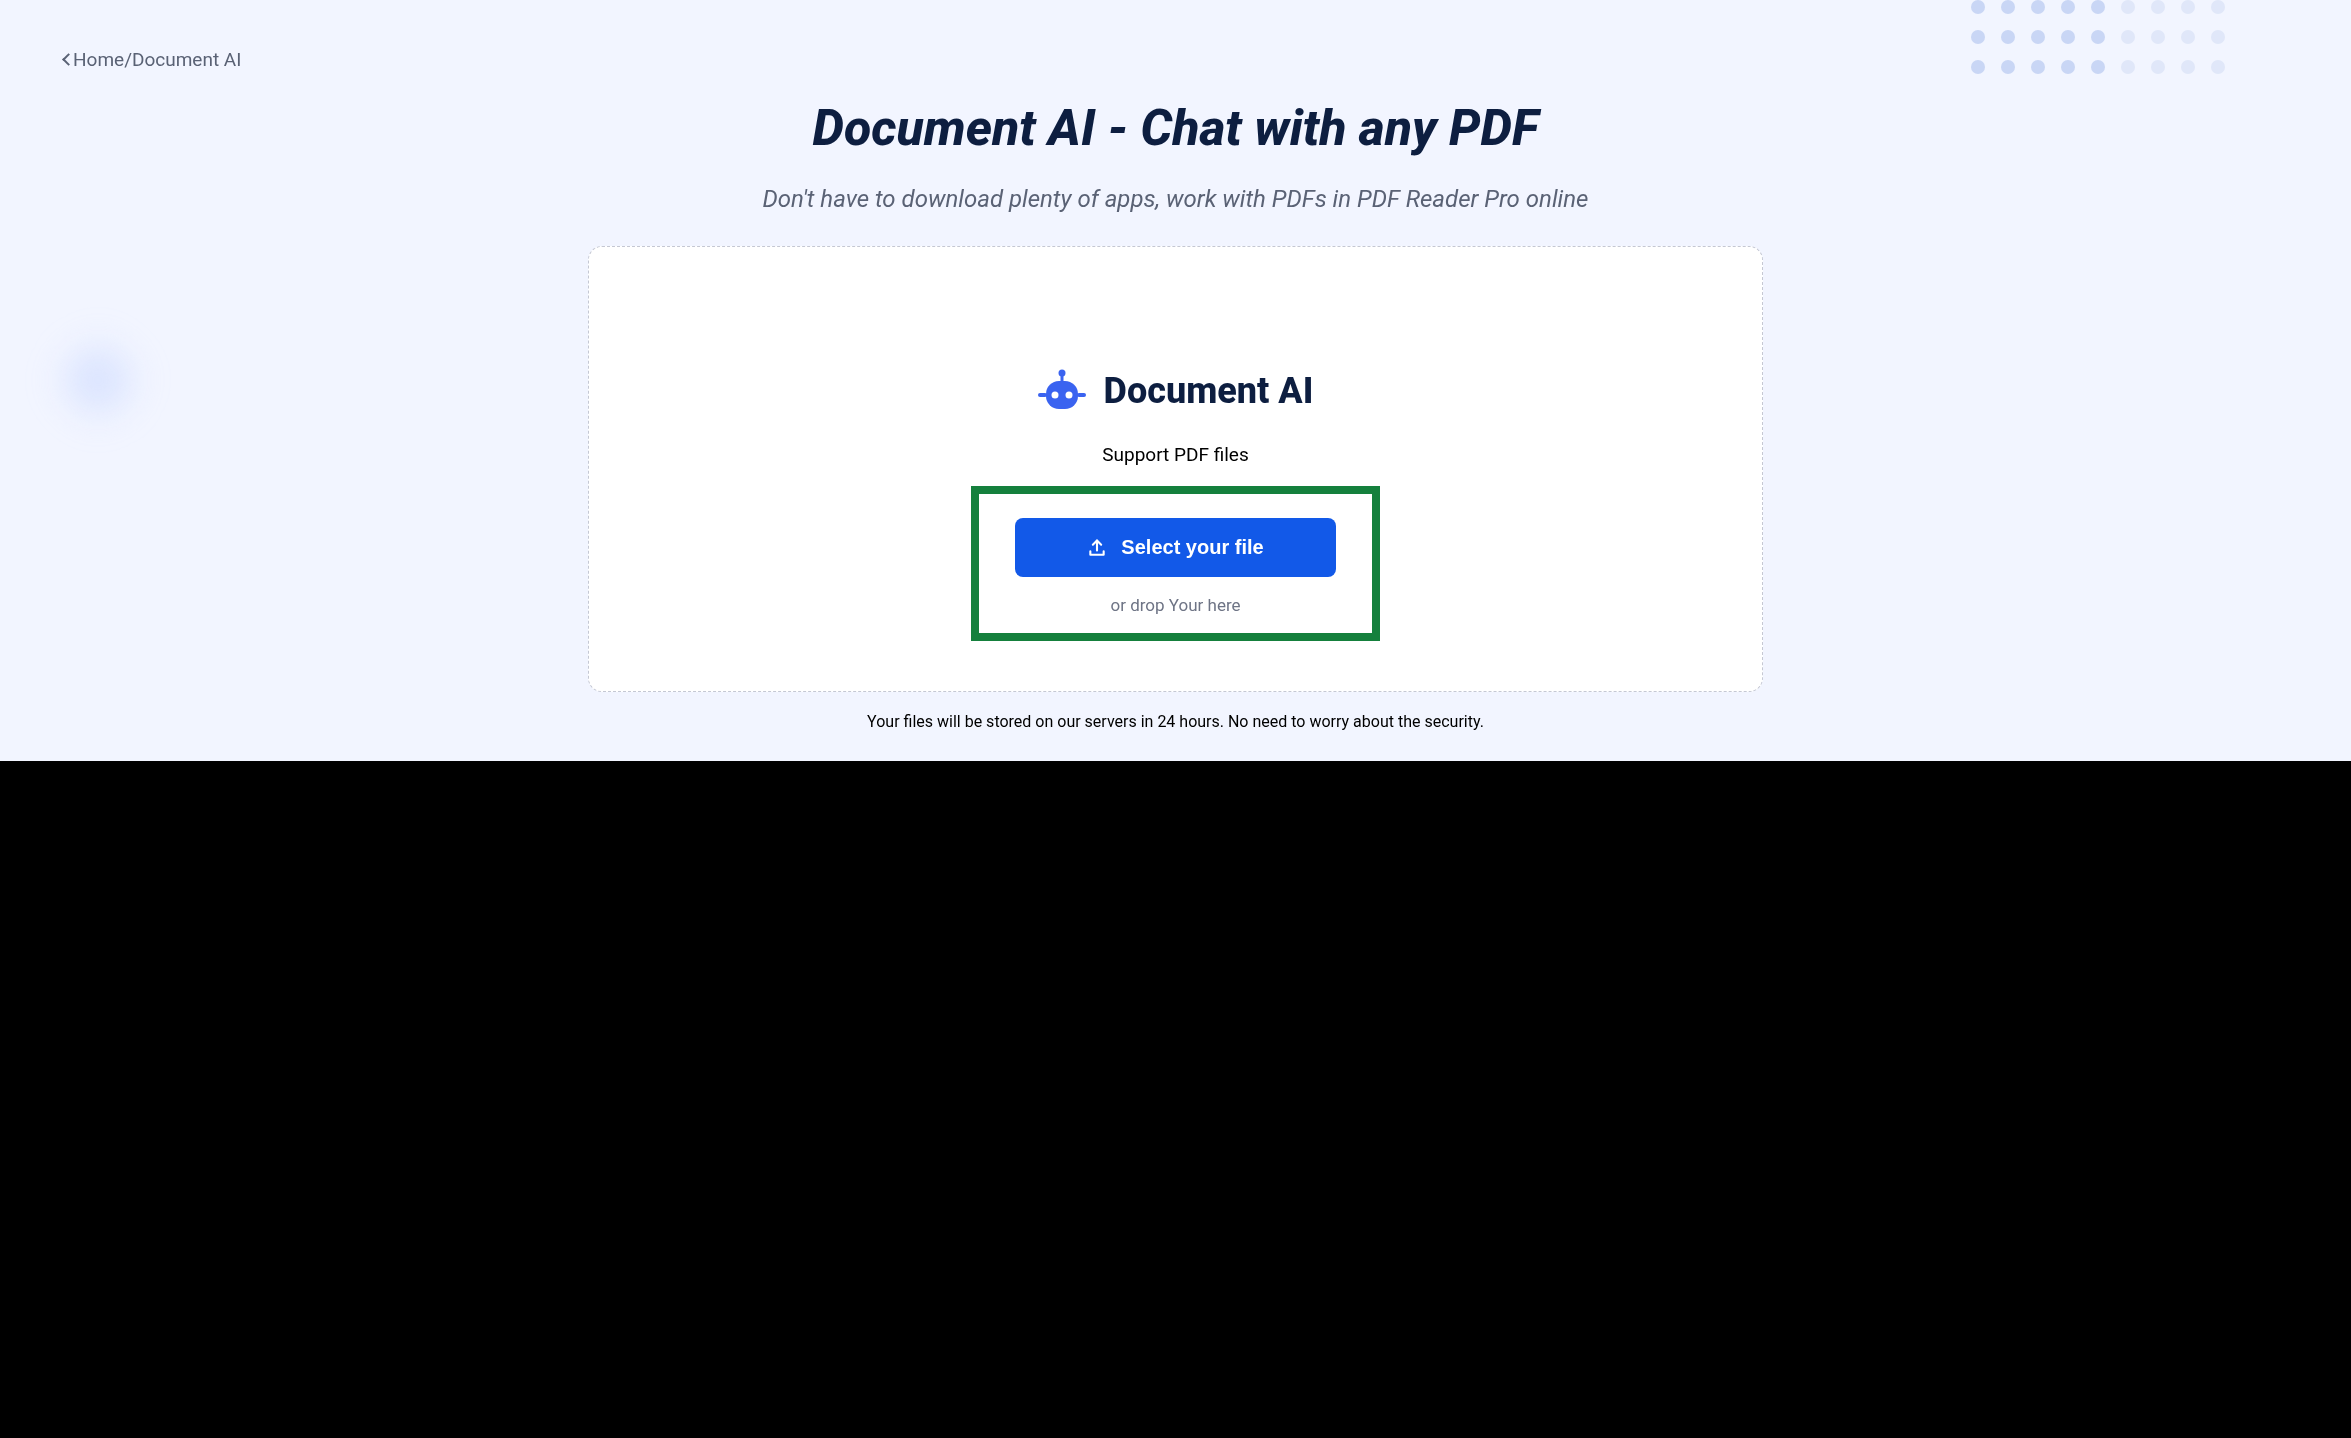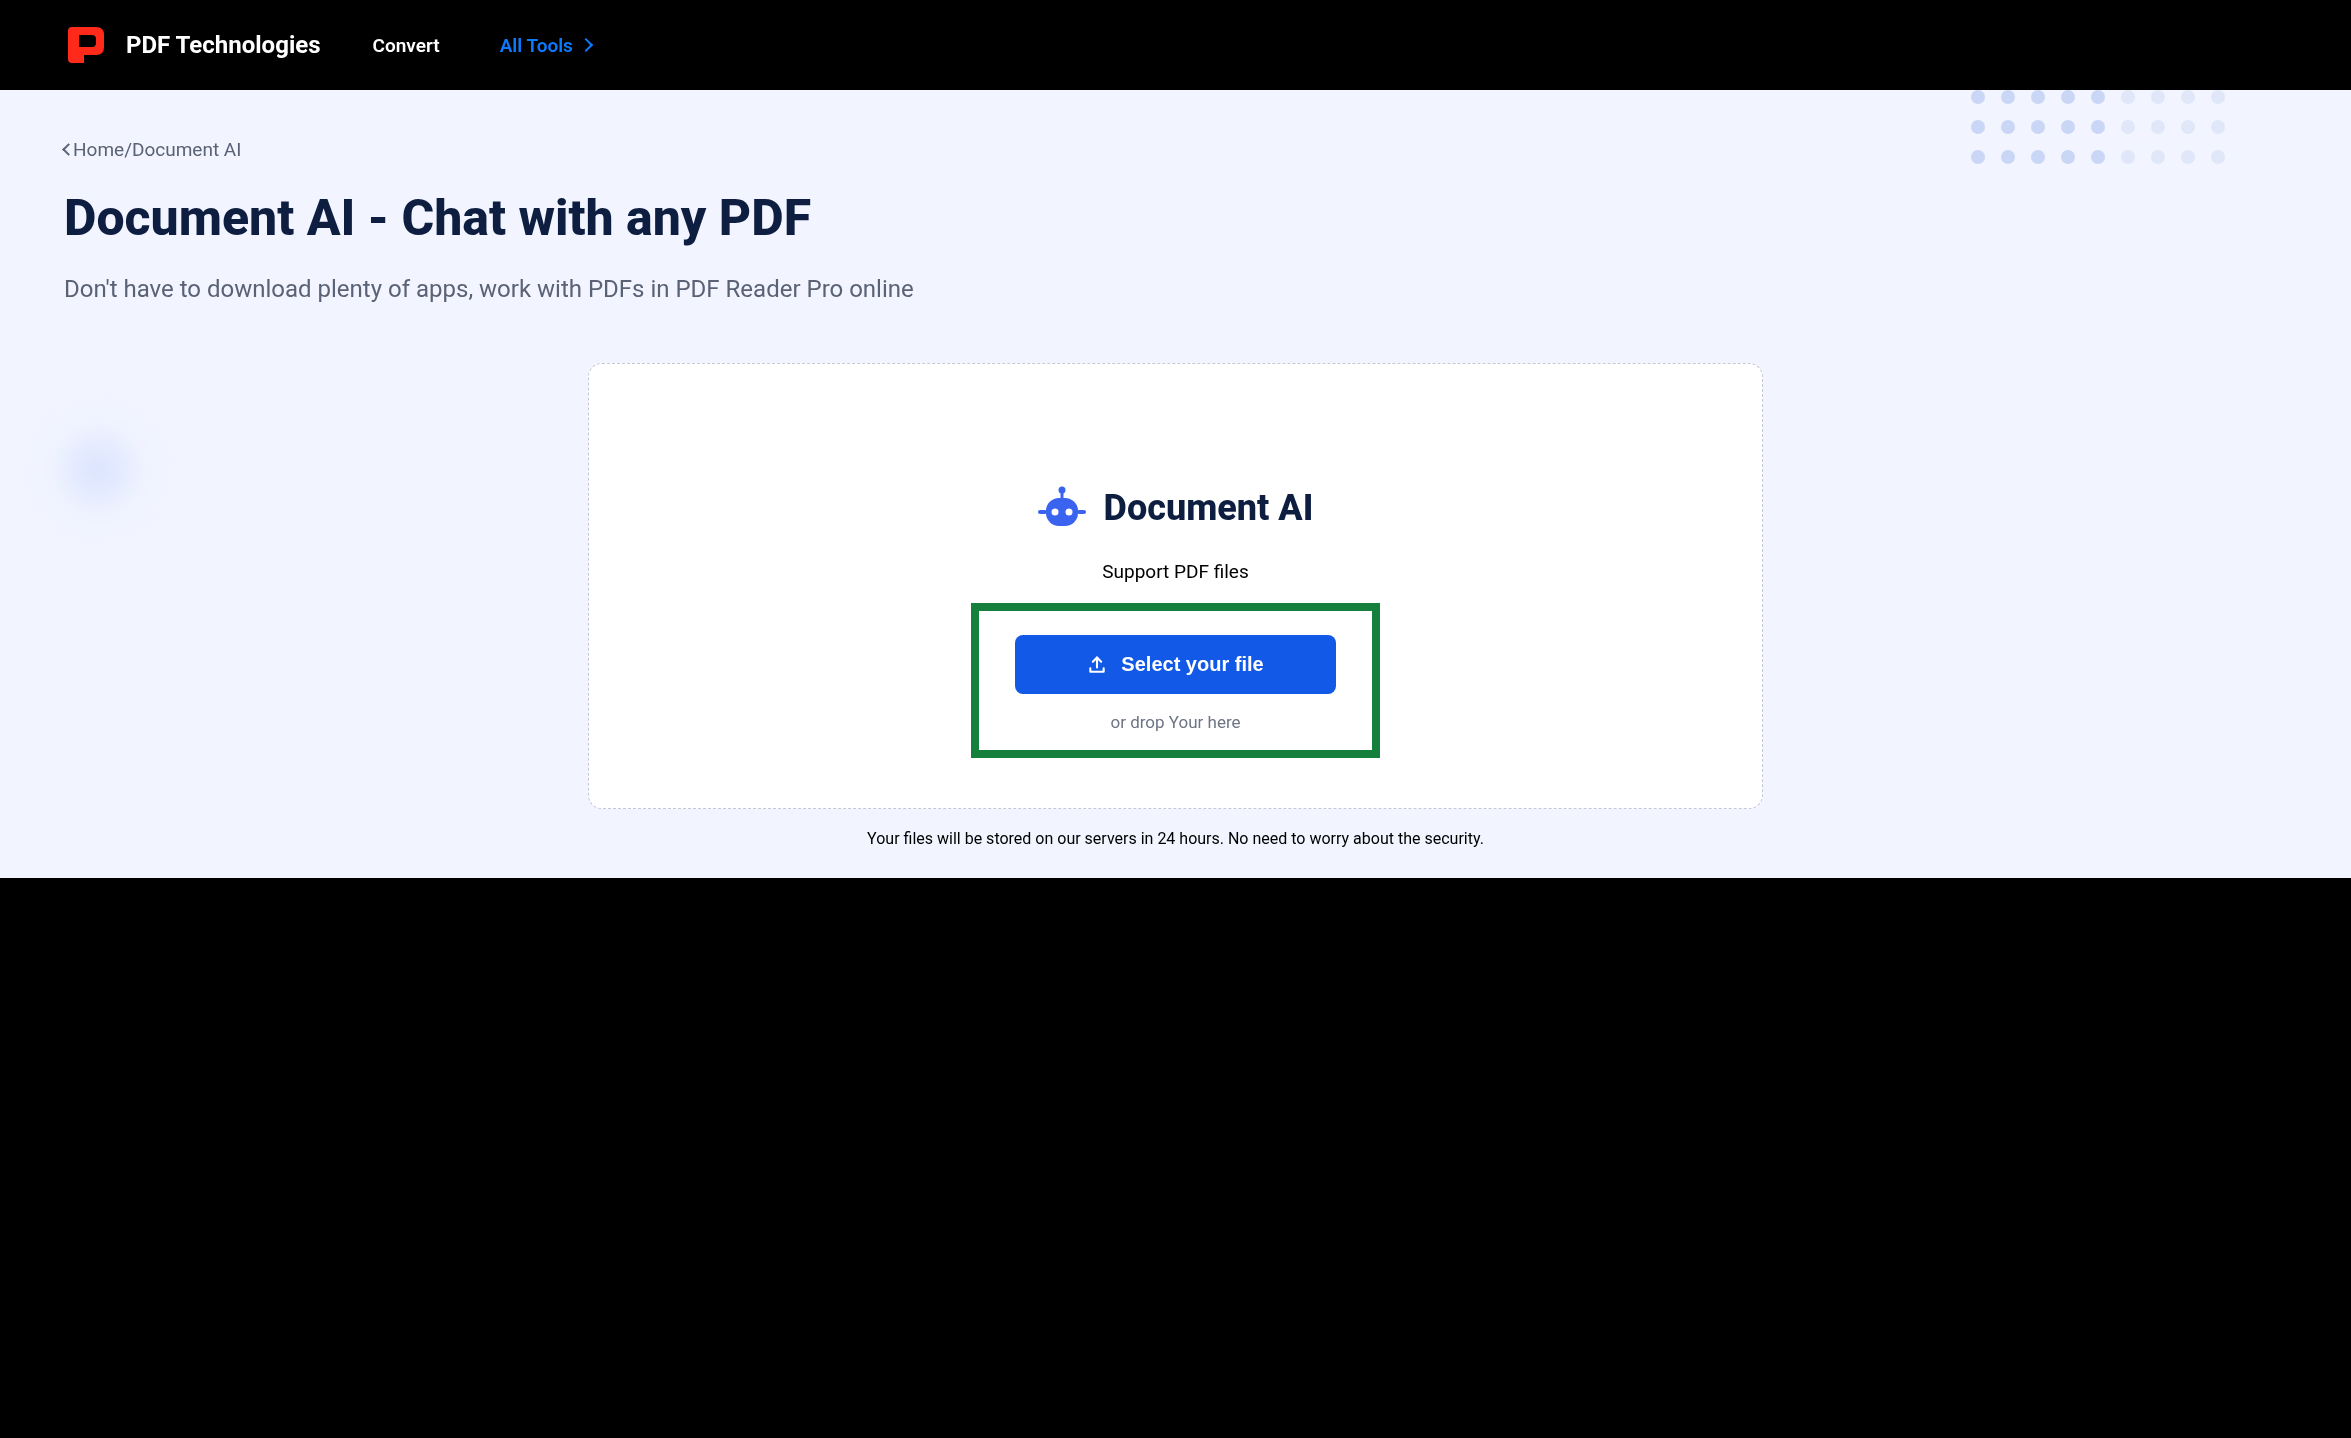--- a/index.html
+++ b/index.html
@@ -132,21 +132,23 @@
       border-left: 2px solid #5a6275;
       transform: rotate(-45deg);
       cursor: pointer;
     }
 
     .breadcrumb-link {
       cursor: pointer;
     }
 
     .hero {
-      margin-bottom: 60px;
+      text-align: center;
+      margin-bottom: 33px;
+      font-style: italic;
     }
 
     .hero-title {
       font-size: 50px;
       font-weight: 800;
       color: #0d1e40;
       margin-bottom: 28px;
     }
 
     .hero-subtitle {
@@ -231,35 +233,20 @@
       text-align: center;
       font-size: 16px;
       color: #000000;
       margin-top: 20px;
     }
   </style>
 </head>
 <body>
 
 <div class="outer-container">
-  <header class="header">
-    <div class="logo-container">
-      <svg class="logo-icon" viewBox="0 0 48 48">
-        <path d="M 10 6 L 34 6 Q 42 6 42 14 L 42 26 Q 42 34 34 34 L 22 34 L 22 42 L 10 42 Q 6 42 6 38 L 6 10 Q 6 6 10 6 Z M 17 14 L 17 26 L 30 26 Q 34 26 34 22 L 34 18 Q 34 14 30 14 Z" fill="#ff2a1a"></path>
-      </svg>
-      <span class="logo-text">PDF Technologies</span>
-    </div>
-    <nav class="nav">
-      <span class="nav-item">Convert</span>
-      <span class="nav-item active">
-        <span>All Tools</span>
-        <span class="chevron-right-small"></span>
-      </span>
-    </nav>
-  </header>
 
   <div class="page-body">
     <div class="dots-decoration">
       <div class="dot"></div>
         <div class="dot"></div>
         <div class="dot"></div>
         <div class="dot"></div>
         <div class="dot"></div>
         <div class="dot light"></div>
         <div class="dot light"></div>

